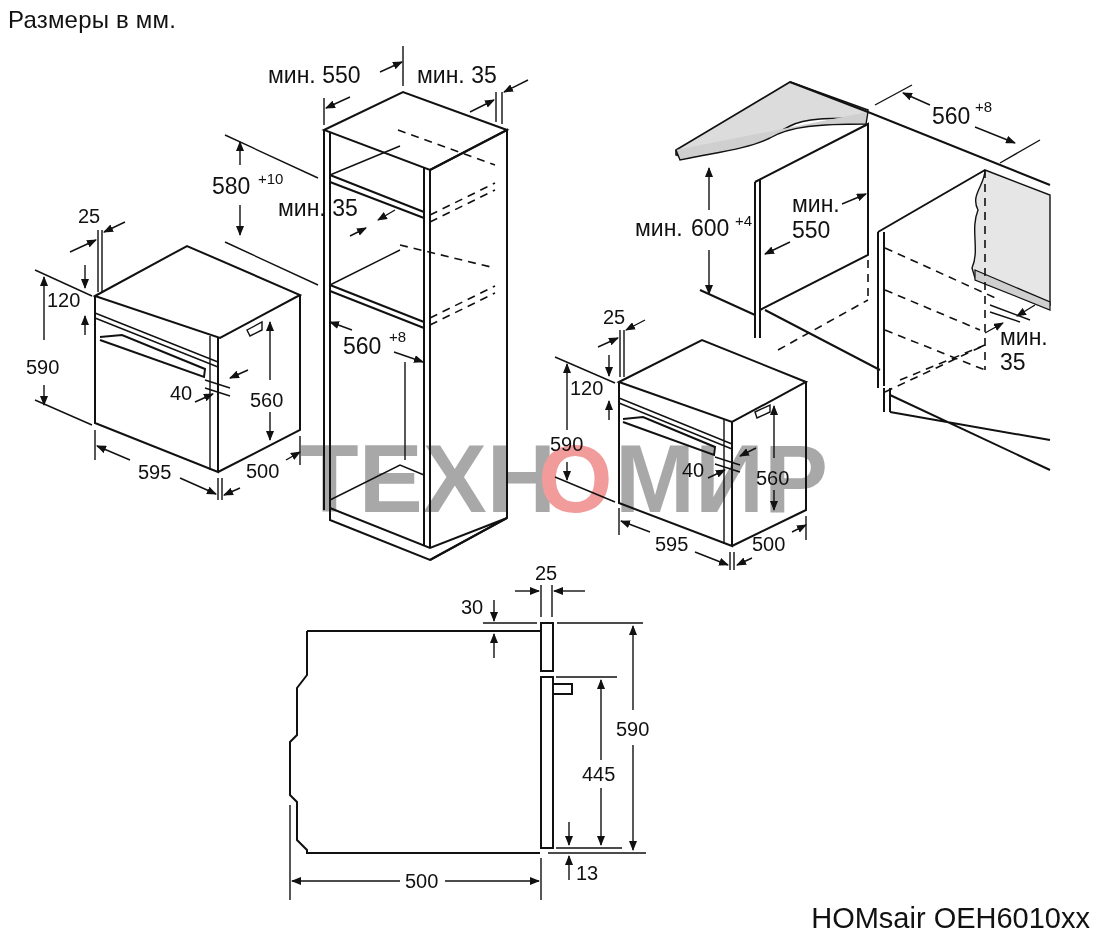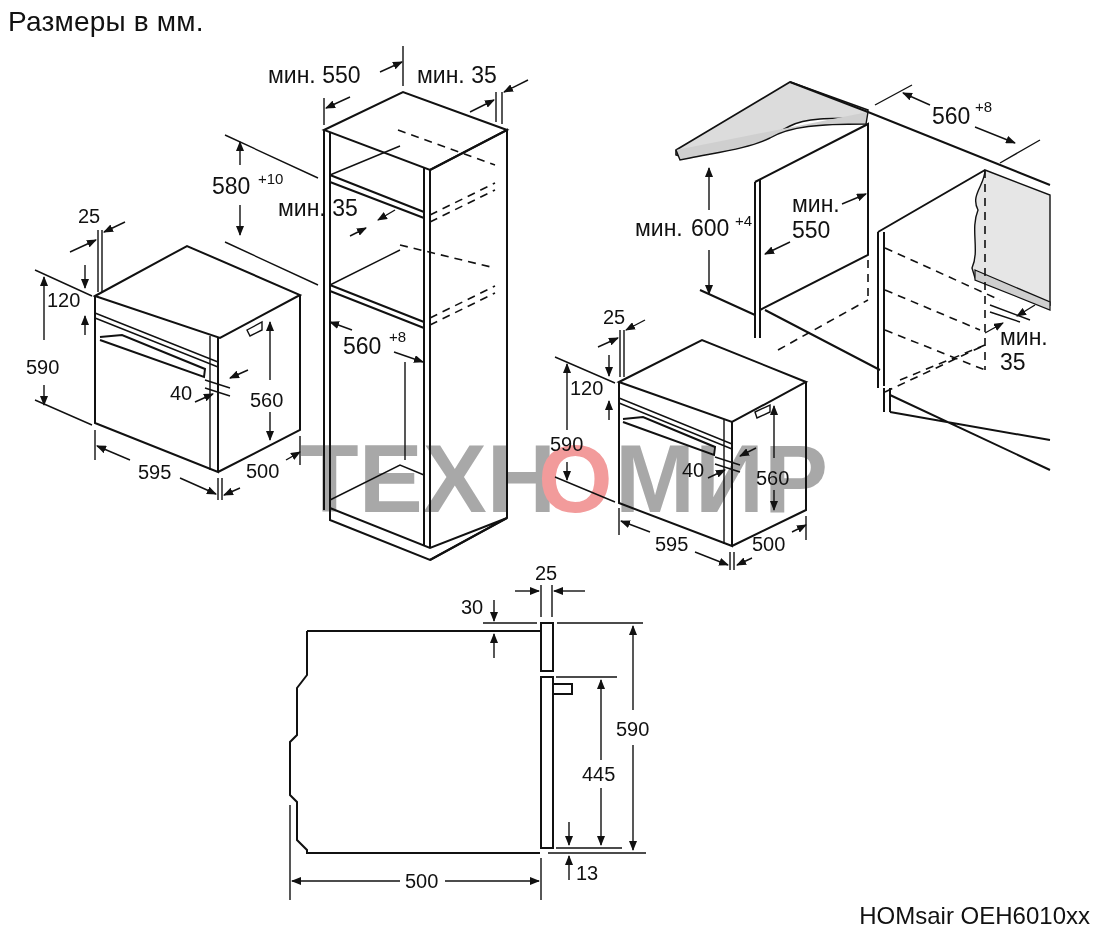--- a/index.html
+++ b/index.html
@@ -1,18 +1,18 @@
 <!DOCTYPE html>
 <html><head>
 <meta charset="utf-8">
 <style>
   html, body { margin:0; padding:0; background:#ffffff; }
   body { width:1100px; height:943px; position:relative; overflow:hidden; font-family:"Liberation Sans", sans-serif; color:#111; }
-  #title { position:absolute; left:8px; top:6px; font-size:28px; letter-spacing:0.2px; }
-  #model { position:absolute; right:10px; top:902px; font-size:24px; }
+  #title { position:absolute; left:8px; top:6px; font-size:24px; letter-spacing:0.2px; }
+  #model { position:absolute; right:10px; top:902px; font-size:29px; }
   svg#drawing { position:absolute; left:0; top:0; }
   .ln { stroke:#111; stroke-width:2; fill:none; }
   .thin { stroke:#111; stroke-width:1.4; fill:none; }
   .dash { stroke:#111; stroke-width:1.6; fill:none; stroke-dasharray:8 6; }
   .dim { font-family:"Liberation Sans", sans-serif; font-size:20px; fill:#111; }
   .dimL { font-family:"Liberation Sans", sans-serif; font-size:23px; fill:#111; }
   .sup { font-family:"Liberation Sans", sans-serif; font-size:15px; fill:#111; }
   .wm { font-family:"Liberation Sans", sans-serif; font-size:96px; font-weight:bold; }
 </style>
 </head>

